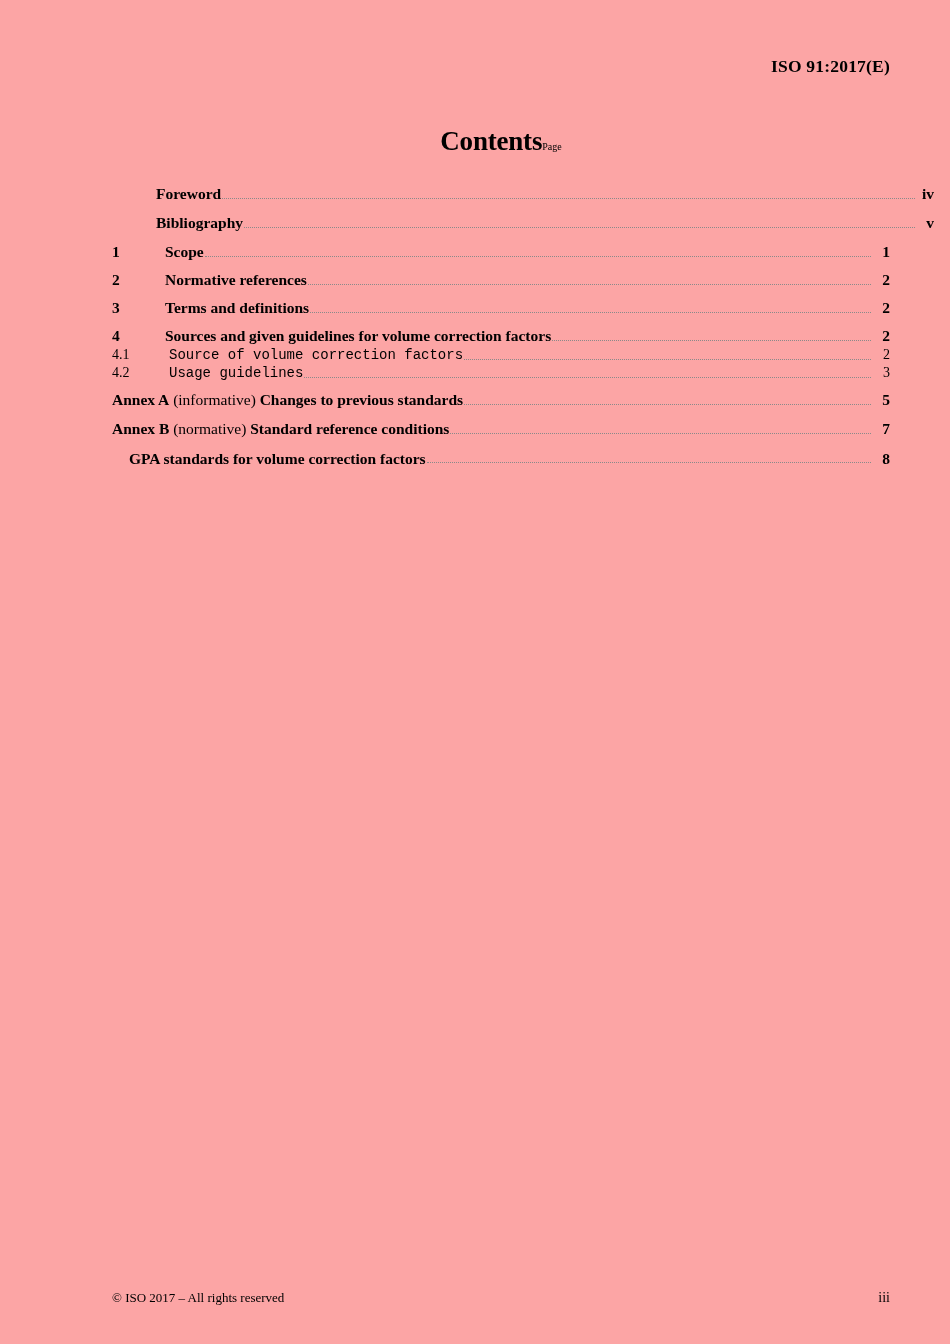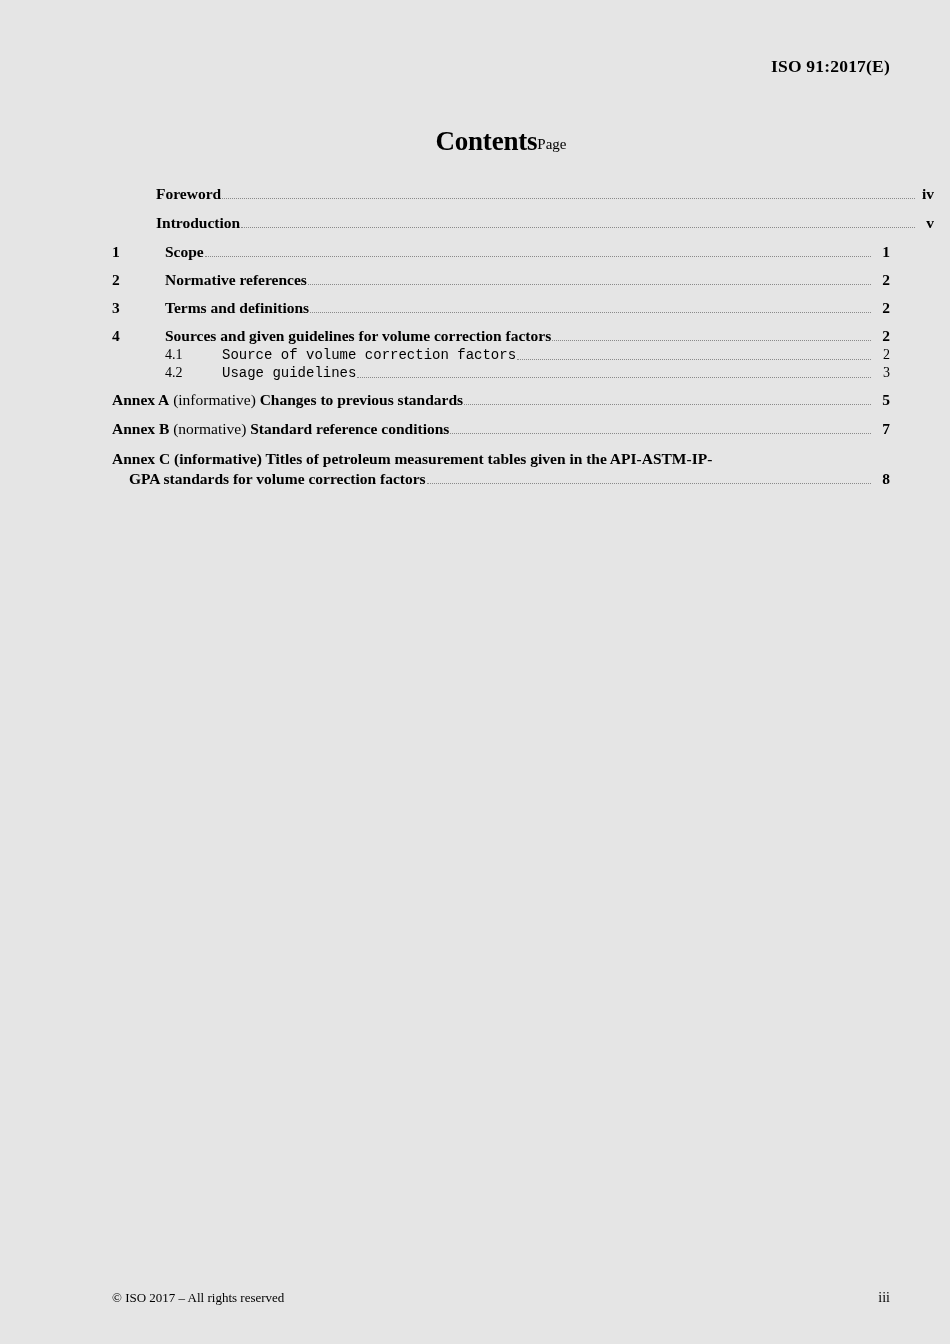--- a/index.html
+++ b/index.html
@@ -8,21 +8,21 @@
     background: #ffffff;
   }
   body {
     font-family: "Liberation Serif", "DejaVu Serif", serif;
     color: #000000;
   }
   .page {
     position: relative;
     width: 950px;
     height: 1344px;
-    background: #e5e5e5;
+    background: #fca5a5;
     overflow: hidden;
   }
 
   
   .doc-header {
     position: absolute;
     top: 56px;
     right: 60px;
     font-size: 17.5px;
     font-weight: bold;
@@ -39,21 +39,21 @@
     align-items: flex-end;
     justify-content: center;
   }
   .contents-title {
     font-size: 27px;
     font-weight: bold;
     line-height: 1;
     letter-spacing: -0.2px;
   }
   .page-label {
-    font-size: 15px;
+    font-size: 10px;
     font-weight: normal;
     line-height: 1;
     padding-bottom: 3px;
   }
 
   
   .toc {
     position: absolute;
     top: 185px;
     left: 112px;
@@ -76,21 +76,20 @@
   .num {
     flex: 0 0 auto;
     font-size: 15.5px;
     font-weight: bold;
     width: 53px;
   }
   .num.sub {
     font-size: 14px;
     font-weight: normal;
     width: 57px;
-    margin-left: 53px;
   }
 
   .title {
     flex: 0 0 auto;
     font-size: 15.5px;
     font-weight: bold;
     white-space: pre-wrap;
   }
   .title.sub {
     font-size: 14px;
@@ -182,21 +181,21 @@
 
   <div class="toc">
 
     <div class="toc-entry lvl-front">
       <span class="title">Foreword</span>
       <span class="leader"></span>
       <span class="pg">iv</span>
     </div>
 
     <div class="toc-entry lvl-front">
-      <span class="title">Introduction</span>
+      <span class="title">Bibliography</span>
       <span class="leader"></span>
       <span class="pg">v</span>
     </div>
 
     <div class="toc-entry lvl-1">
       <span class="num">1</span>
       <span class="title">Scope</span>
       <span class="leader"></span>
       <span class="pg">1</span>
     </div>
@@ -242,21 +241,20 @@
       <span class="pg">5</span>
     </div>
 
     <div class="toc-entry lvl-annex">
       <span class="title"><span>Annex B</span><span class="reg"> </span><span class="reg">(normative)</span> <span>Standard reference conditions</span></span>
       <span class="leader"></span>
       <span class="pg">7</span>
     </div>
 
     <div class="toc-entry wrap">
-      <div class="line1"><span>Annex C</span><span class="reg"> </span><span class="reg">(informative)</span> <span>Titles of petroleum measurement tables given in the API-ASTM-IP-</span></div>
       <div class="line2">
         <span class="title">GPA standards for volume correction factors</span>
         <span class="leader"></span>
         <span class="pg">8</span>
       </div>
     </div>
 
 
 
   </div>

